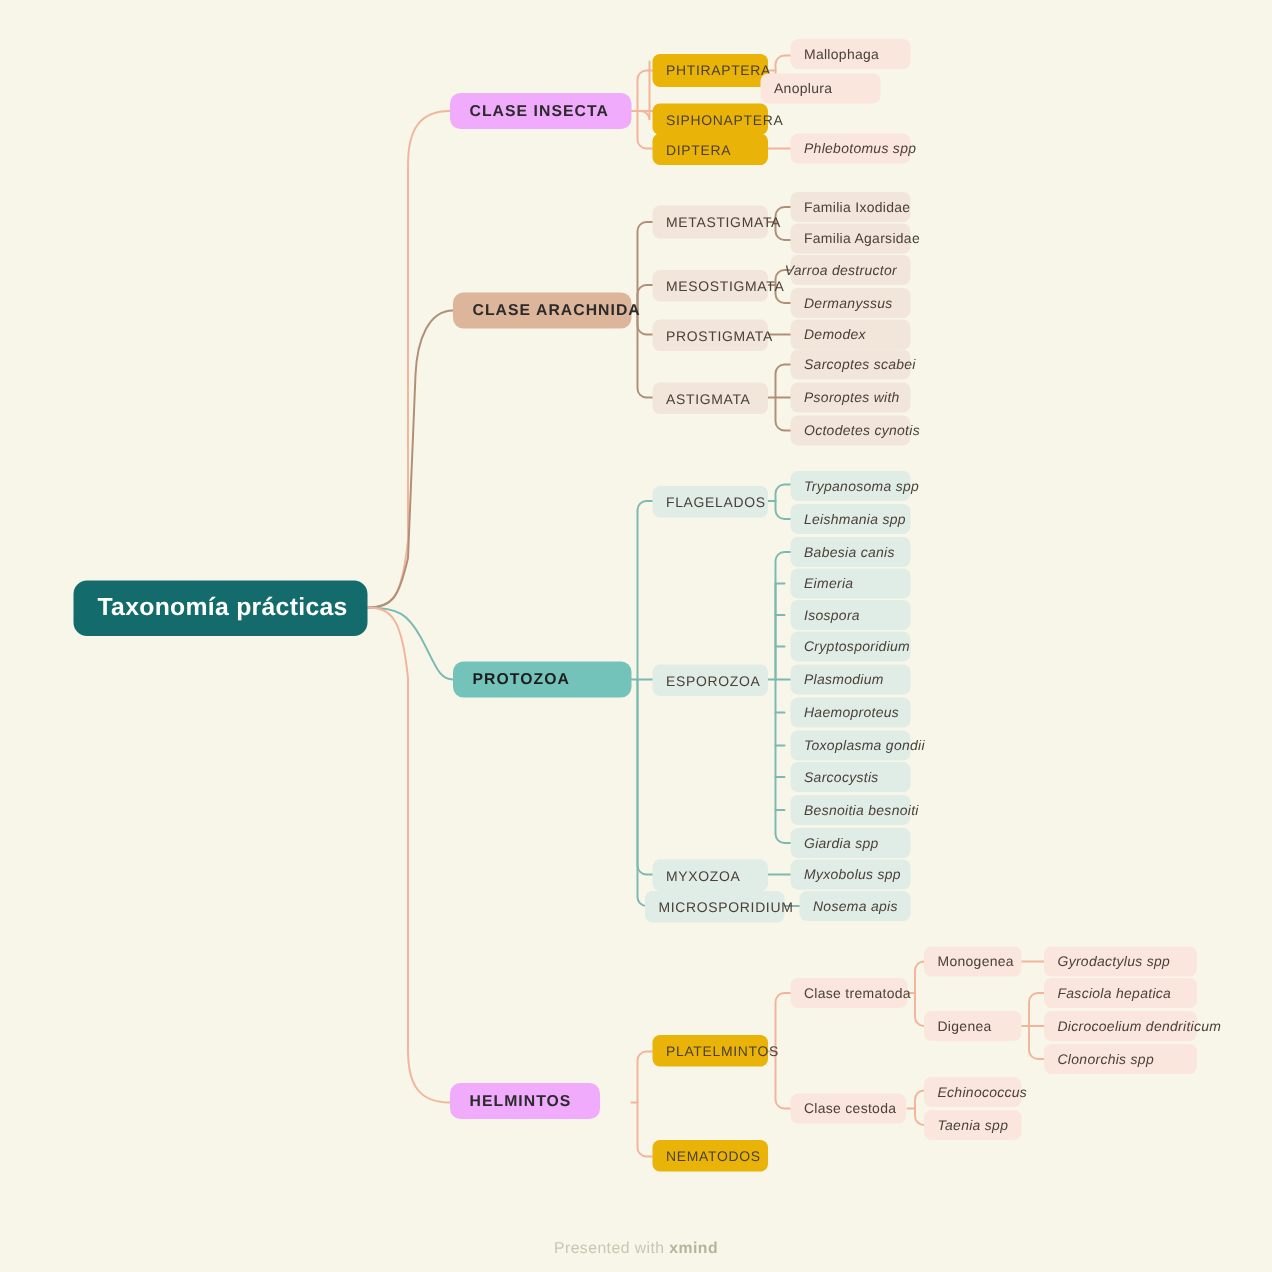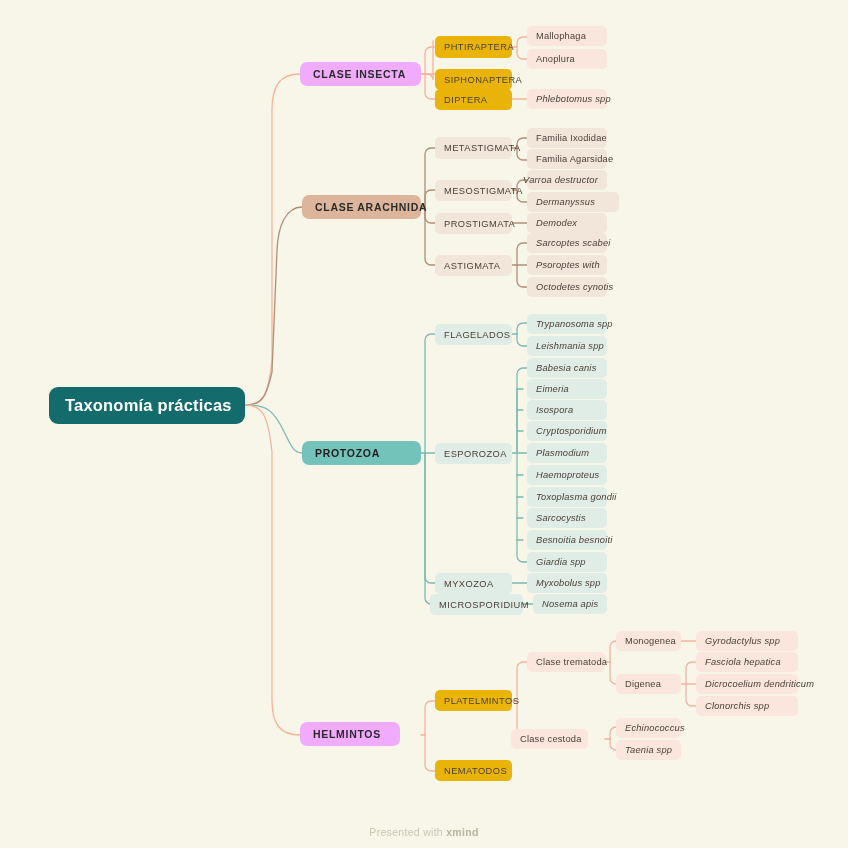--- a/index.html
+++ b/index.html
@@ -193,21 +193,21 @@
   <div class="node n-main c-orange" style="left:300px;top:62px;width:121px;height:24px;">
     <span>CLASE INSECTA</span>
   </div>
 
   <div class="node n-sub c-orange" style="left:435px;top:36px;width:77px;height:22px;">
     <span>PHTIRAPTERA</span>
   </div>
   <div class="node n-leaf c-orange plain" style="left:527px;top:26px;width:80px;height:20px;">
     <span>Mallophaga</span>
   </div>
-  <div class="node n-leaf c-orange plain" style="left:527px;top:49px;width:80px;height:20px;">
+  <div class="node n-leaf c-orange plain" style="left:507px;top:49px;width:80px;height:20px;">
     <span>Anoplura</span>
   </div>
 
   <div class="node n-sub c-orange" style="left:435px;top:69px;width:77px;height:21px;">
     <span>SIPHONAPTERA</span>
   </div>
 
   <div class="node n-sub c-orange" style="left:435px;top:89px;width:77px;height:21px;">
     <span>DIPTERA</span>
   </div>
@@ -228,21 +228,21 @@
   <div class="node n-leaf c-tan plain" style="left:527px;top:149px;width:80px;height:20px;">
     <span>Familia Agarsidae</span>
   </div>
 
   <div class="node n-sub c-tan" style="left:435px;top:180px;width:77px;height:21px;">
     <span>MESOSTIGMATA</span>
   </div>
   <div class="node n-leaf c-tan" style="left:527px;top:170px;width:80px;height:20px;justify-content:flex-end;">
     <span>Varroa destructor</span>
   </div>
-  <div class="node n-leaf c-tan" style="left:527px;top:192px;width:92px;height:20px;">
+  <div class="node n-leaf c-tan" style="left:527px;top:192px;width:80px;height:20px;">
     <span>Dermanyssus</span>
   </div>
 
   <div class="node n-sub c-tan" style="left:435px;top:213px;width:77px;height:21px;">
     <span>PROSTIGMATA</span>
   </div>
   <div class="node n-leaf c-tan" style="left:527px;top:213px;width:80px;height:20px;">
     <span>Demodex</span>
   </div>
 
@@ -328,21 +328,21 @@
   <div class="node n-sub c-orange" style="left:435px;top:690px;width:77px;height:21px;">
     <span>PLATELMINTOS</span>
   </div>
   <div class="node n-sub c-orange" style="left:435px;top:760px;width:77px;height:21px;">
     <span>NEMATODOS</span>
   </div>
 
   <div class="node n-leaf c-orange plain" style="left:527px;top:652px;width:78px;height:20px;">
     <span>Clase trematoda</span>
   </div>
-  <div class="node n-leaf c-orange plain" style="left:511px;top:729px;width:77px;height:20px;">
+  <div class="node n-leaf c-orange plain" style="left:527px;top:729px;width:77px;height:20px;">
     <span>Clase cestoda</span>
   </div>
 
   <div class="node n-leaf c-orange plain" style="left:616px;top:631px;width:65px;height:20px;">
     <span>Monogenea</span>
   </div>
   <div class="node n-leaf c-orange plain" style="left:616px;top:674px;width:65px;height:20px;">
     <span>Digenea</span>
   </div>
 

